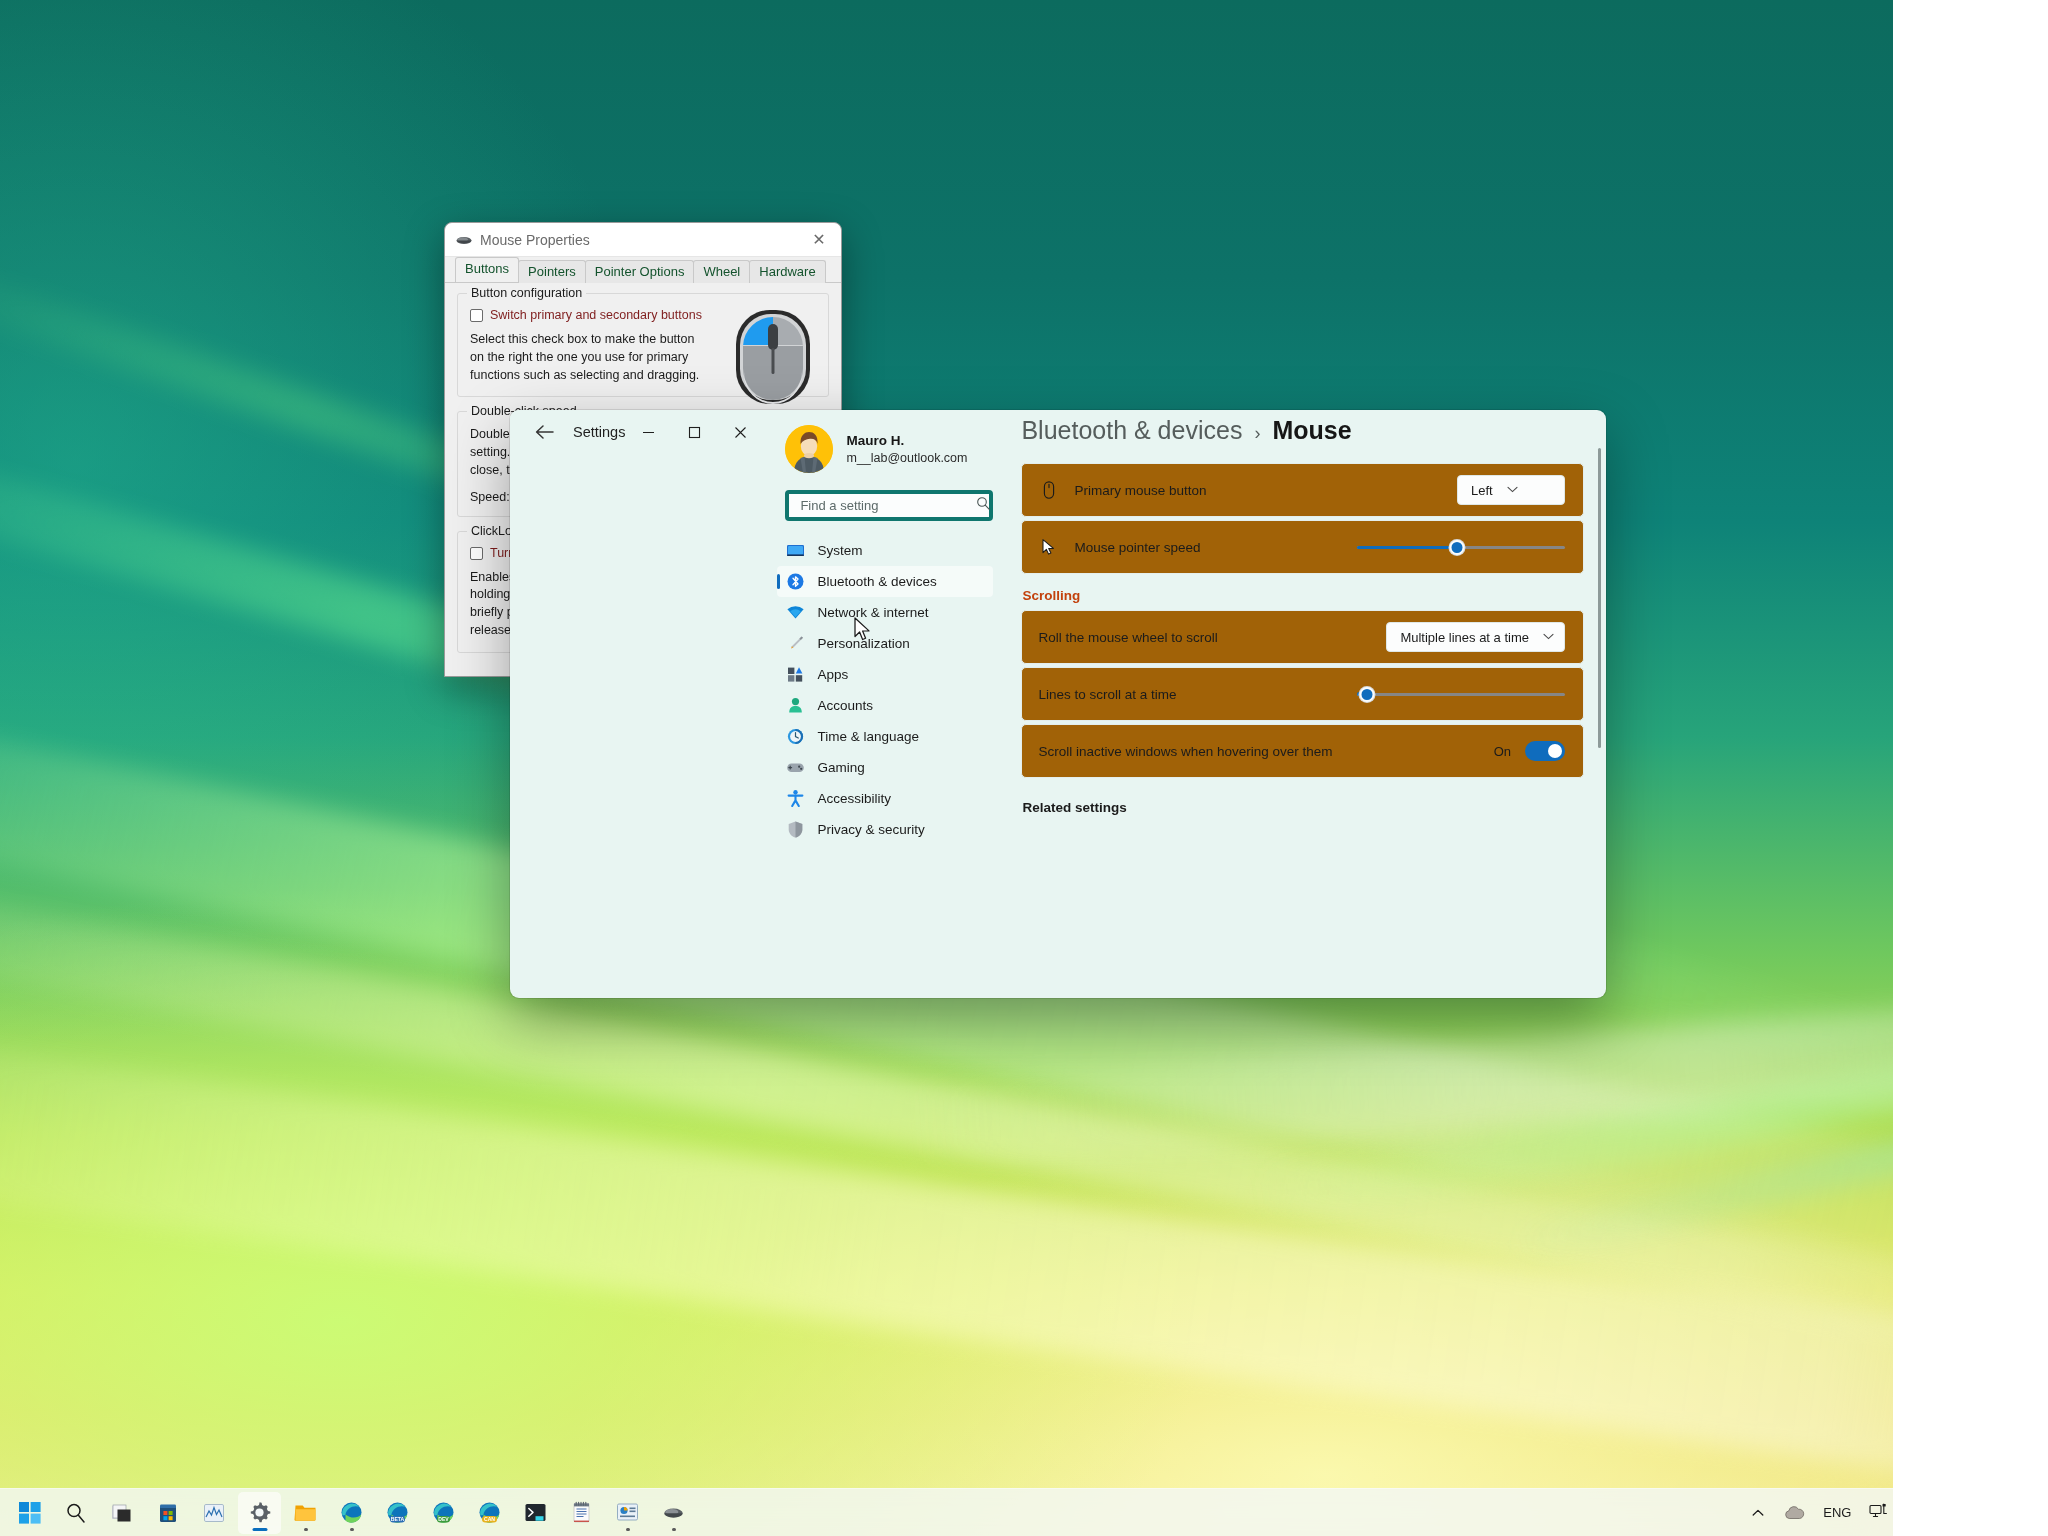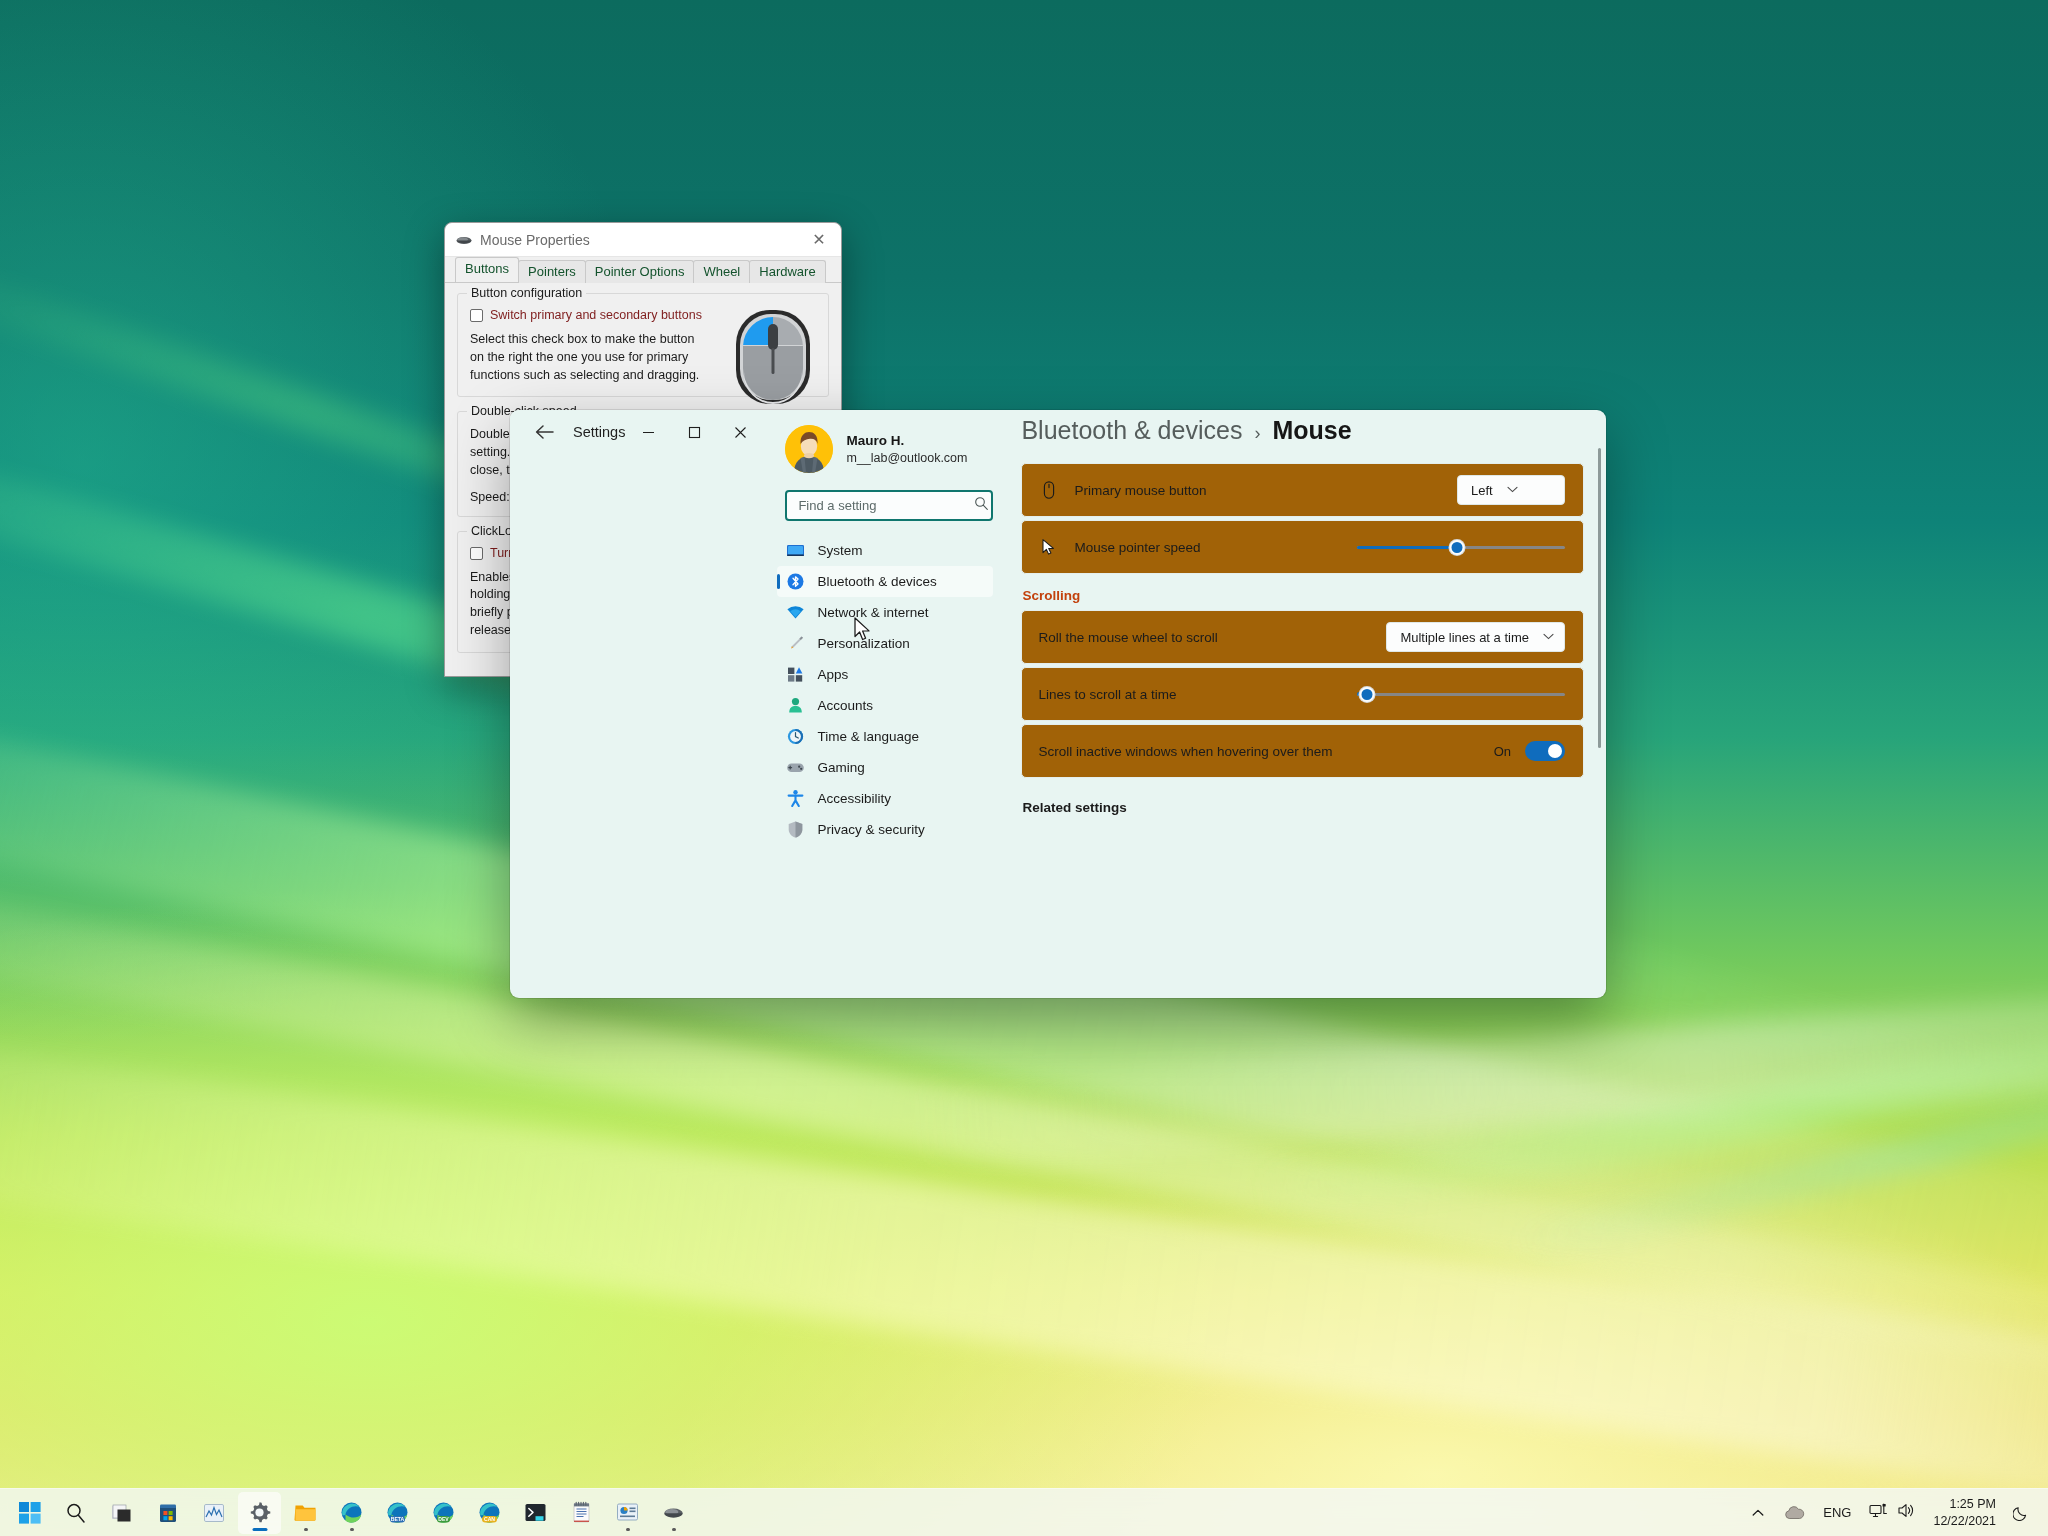--- a/index.html
+++ b/index.html
@@ -5,21 +5,21 @@
   * { box-sizing: border-box; margin: 0; padding: 0; }
   html, body {
     width: 2048px; height: 1536px;
     overflow: hidden;
     font-family: "Liberation Sans", sans-serif;
   }
 
   
   #desktop {
     position: relative;
-    width: 2048px; height: 1536px;
+    width: 1893px; height: 1536px;
     background: #0b7068;
     overflow: hidden;
   }
   .wp-layer { position: absolute; inset: 0; }
   .wp-base {
     background:
       linear-gradient(180deg,
         #0c6b5e 0%, #0d7268 18%, #0e8378 34%,
         #27a47a 48%, #6fc85e 62%, #b6de4e 74%,
         #dfe55a 84%, #eae06a 92%, #f2e88a 100%);
@@ -172,21 +172,21 @@
   #avatar {
     width: 48px; height: 48px; border-radius: 50%;
     background: #ffc107; position: relative; overflow: hidden;
     flex: 0 0 auto;
   }
   #account-text { line-height: 1.28; }
   #account-name { font-size: 13.5px; font-weight: bold; color: #161616; }
   #account-email { font-size: 12.5px; color: #2b2b2b; }
   #search-box {
     margin: 8px 0 0 8px; height: 31px;
-    background: #fbfdfd; border: 2px solid #0f766e;
+    background: #fbfdfd; border: 4px solid #0f766e;
     border-radius: 4px; display: flex; align-items: center;
     padding: 0 9px 0 11px;
   }
   #search-input {
     border: none; outline: none; background: transparent;
     font-family: "Liberation Sans", sans-serif;
     font-size: 13px; color: #5d6b6a; flex: 1 1 auto;
   }
   #search-input::placeholder { color: #5d6b6a; }
   #nav { margin-top: 14px; }

